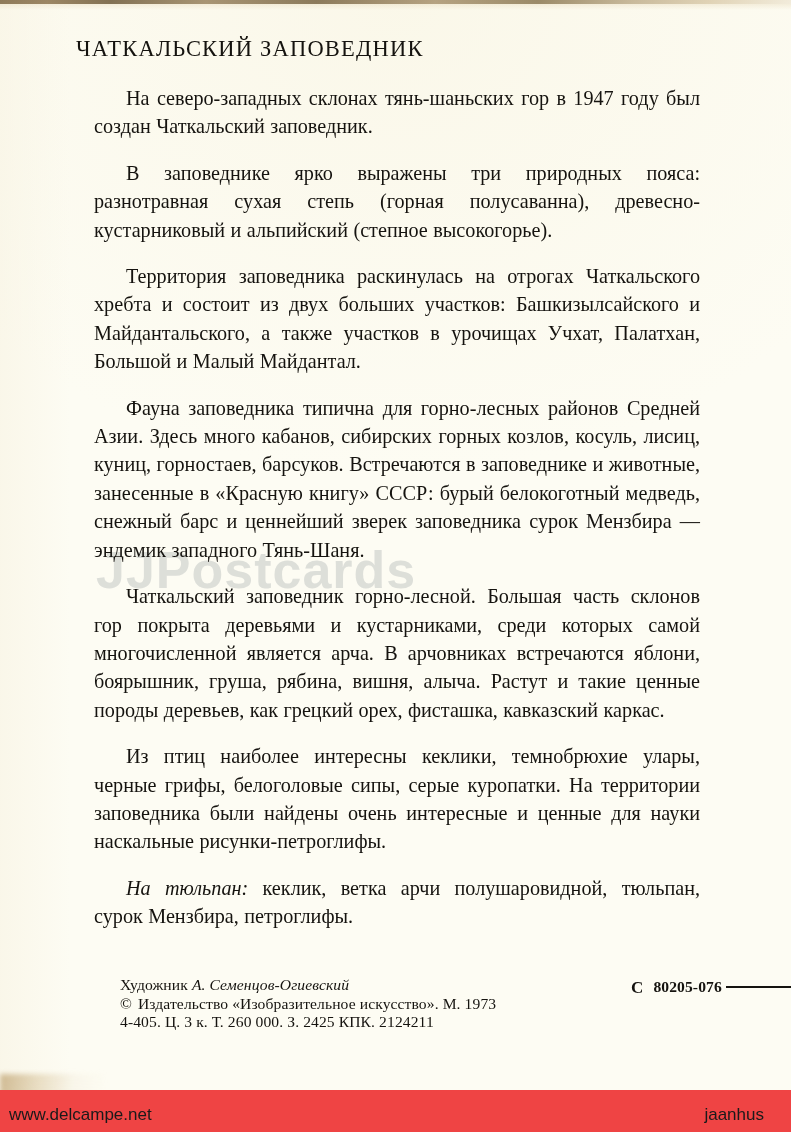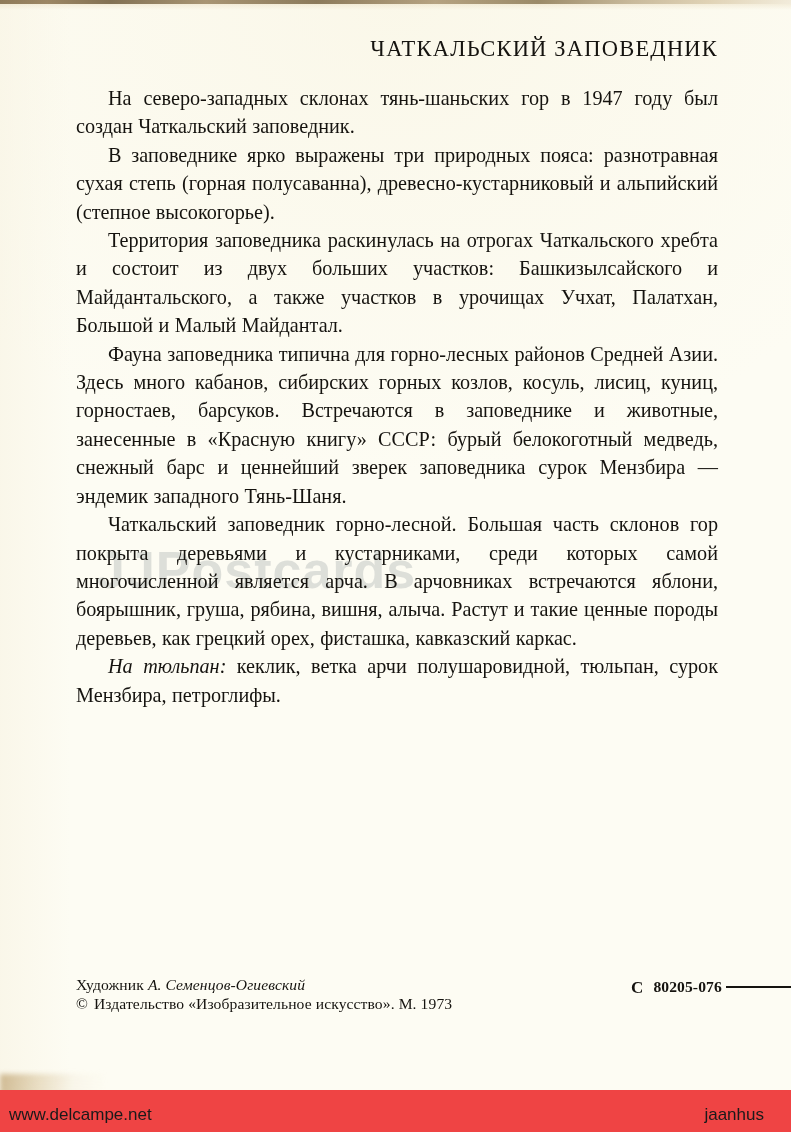--- a/index.html
+++ b/index.html
@@ -66,30 +66,30 @@
 
   
   #content {
     position: absolute;
     left: 76px;
     top: 36px;
     width: 642px;
   }
 
   #title {
-    text-align: right;
+    text-align: left;
     font-size: 22.5px;
     letter-spacing: 1.2px;
     font-weight: 400;
     margin: 0 0 22px 0;
     white-space: nowrap;
   }
 
   .para {
-    margin: 0;
+    margin: 18px;
     font-size: 20.2px;
     line-height: 28.4px;
     text-align: justify;
     text-indent: 32px;
     text-justify: inter-word;
     word-spacing: .4px;
   }
 
   .para em {
     font-style: italic;
@@ -105,20 +105,21 @@
     line-height: 18.6px;
     letter-spacing: .1px;
   }
 
   #imprint-left {
     width: 470px;
   }
 
   .imprint-line {
     white-space: nowrap;
+    margin-left: 44px;
   }
 
   .imprint-line em { font-style: italic; }
 
   .copyright-glyph {
     display: inline-block;
     margin-right: 2px;
   }
 
   
@@ -214,33 +215,35 @@
 
   <div id="content">
 
     <h1 id="title">ЧАТКАЛЬСКИЙ ЗАПОВЕДНИК</h1>
 
     <p class="para">На северо-западных склонах тянь-шаньских гор в 1947 году был создан Чаткальский заповедник.</p>
     <p class="para">В заповеднике ярко выражены три природных пояса: разнотравная сухая степь (горная полусаванна), древесно-кустарниковый и альпийский (степное высокогорье).</p>
     <p class="para">Территория заповедника раскинулась на отрогах Чаткальского хребта и состоит из двух больших участков: Башкизылсайского и Майдантальского, а также участков в урочищах Учхат, Палатхан, Большой и Малый Майдантал.</p>
     <p class="para">Фауна заповедника типична для горно-лесных районов Средней Азии. Здесь много кабанов, сибирских горных козлов, косуль, лисиц, куниц, горностаев, барсуков. Встречаются в заповеднике и животные, занесенные в «Красную книгу» СССР: бурый белокоготный медведь, снежный барс и ценнейший зверек заповедника сурок Мензбира — эндемик западного Тянь-Шаня.</p>
     <p class="para">Чаткальский заповедник горно-лесной. Большая часть склонов гор покрыта деревьями и кустарниками, среди которых самой многочисленной является арча. В арчовниках встречаются яблони, боярышник, груша, рябина, вишня, алыча. Растут и такие ценные породы деревьев, как грецкий орех, фисташка, кавказский каркас.</p>
+    <p class="para">Из птиц наиболее интересны кеклики, темнобрюхие улары, черные грифы, белоголовые сипы, серые куропатки. На территории заповедника были найдены очень интересные и ценные для науки наскальные рисунки-петроглифы.</p>
 
     <p class="para"><em>На тюльпан:</em><span> кеклик, ветка арчи полушаровидной, тюльпан, сурок Мензбира, петроглифы.</span></p>
 
   </div>
 
   <div id="imprint">
 
     <div id="imprint-left">
 
       <div class="imprint-line"><span>Художник </span><em>А. Семенцов-Огиевский</em></div>
 
       <div class="imprint-line"><span class="copyright-glyph">©</span><span> Издательство «Изобразительное искусство». М. 1973</span></div>
 
+      <div class="imprint-line">4-405. Ц. 3 к. Т. 260 000. З. 2425 КПК. 2124211</div>
 
     </div>
 
     <div id="code-block">
       <span id="code-prefix">С</span>
       <span id="code-fraction">
         <span class="num">80205-076</span>
         <span id="code-rule"></span>
         <span class="den">024(01)-44</span>
       </span>

